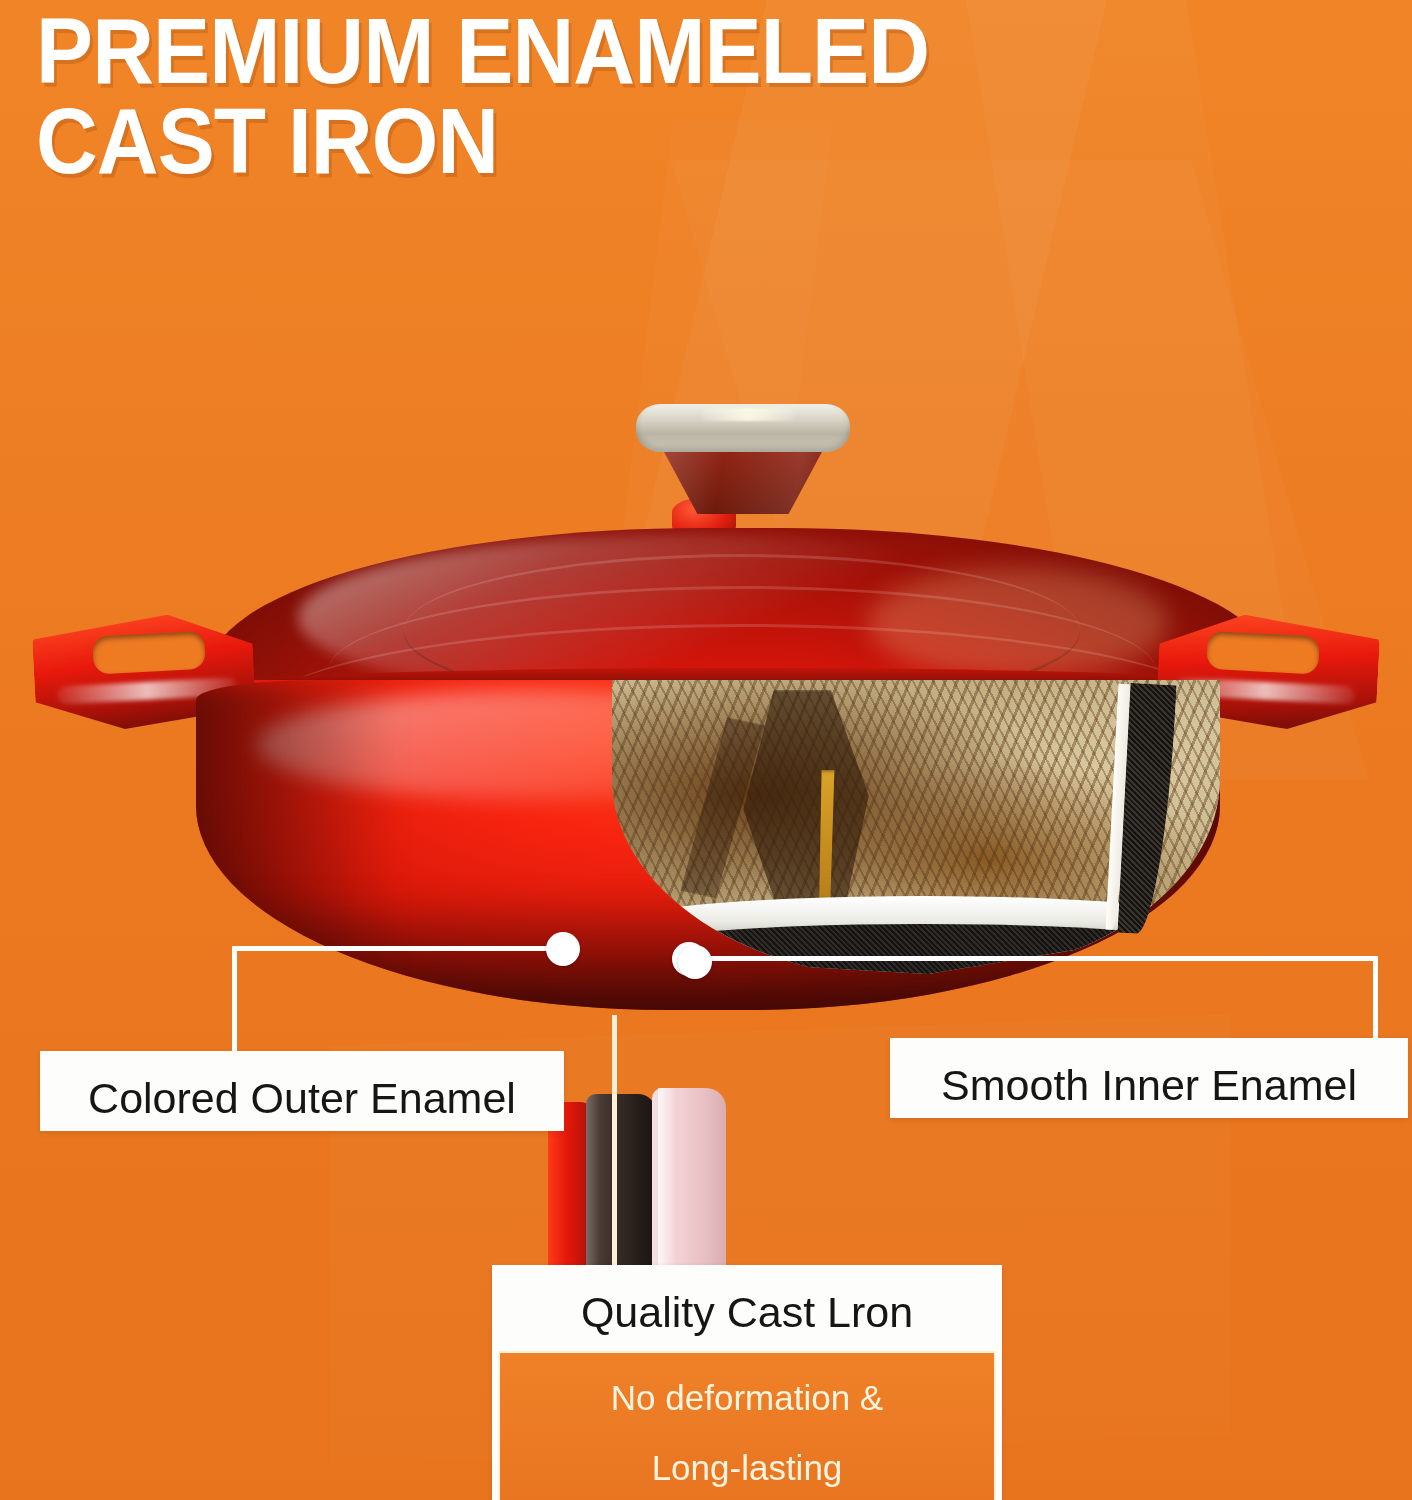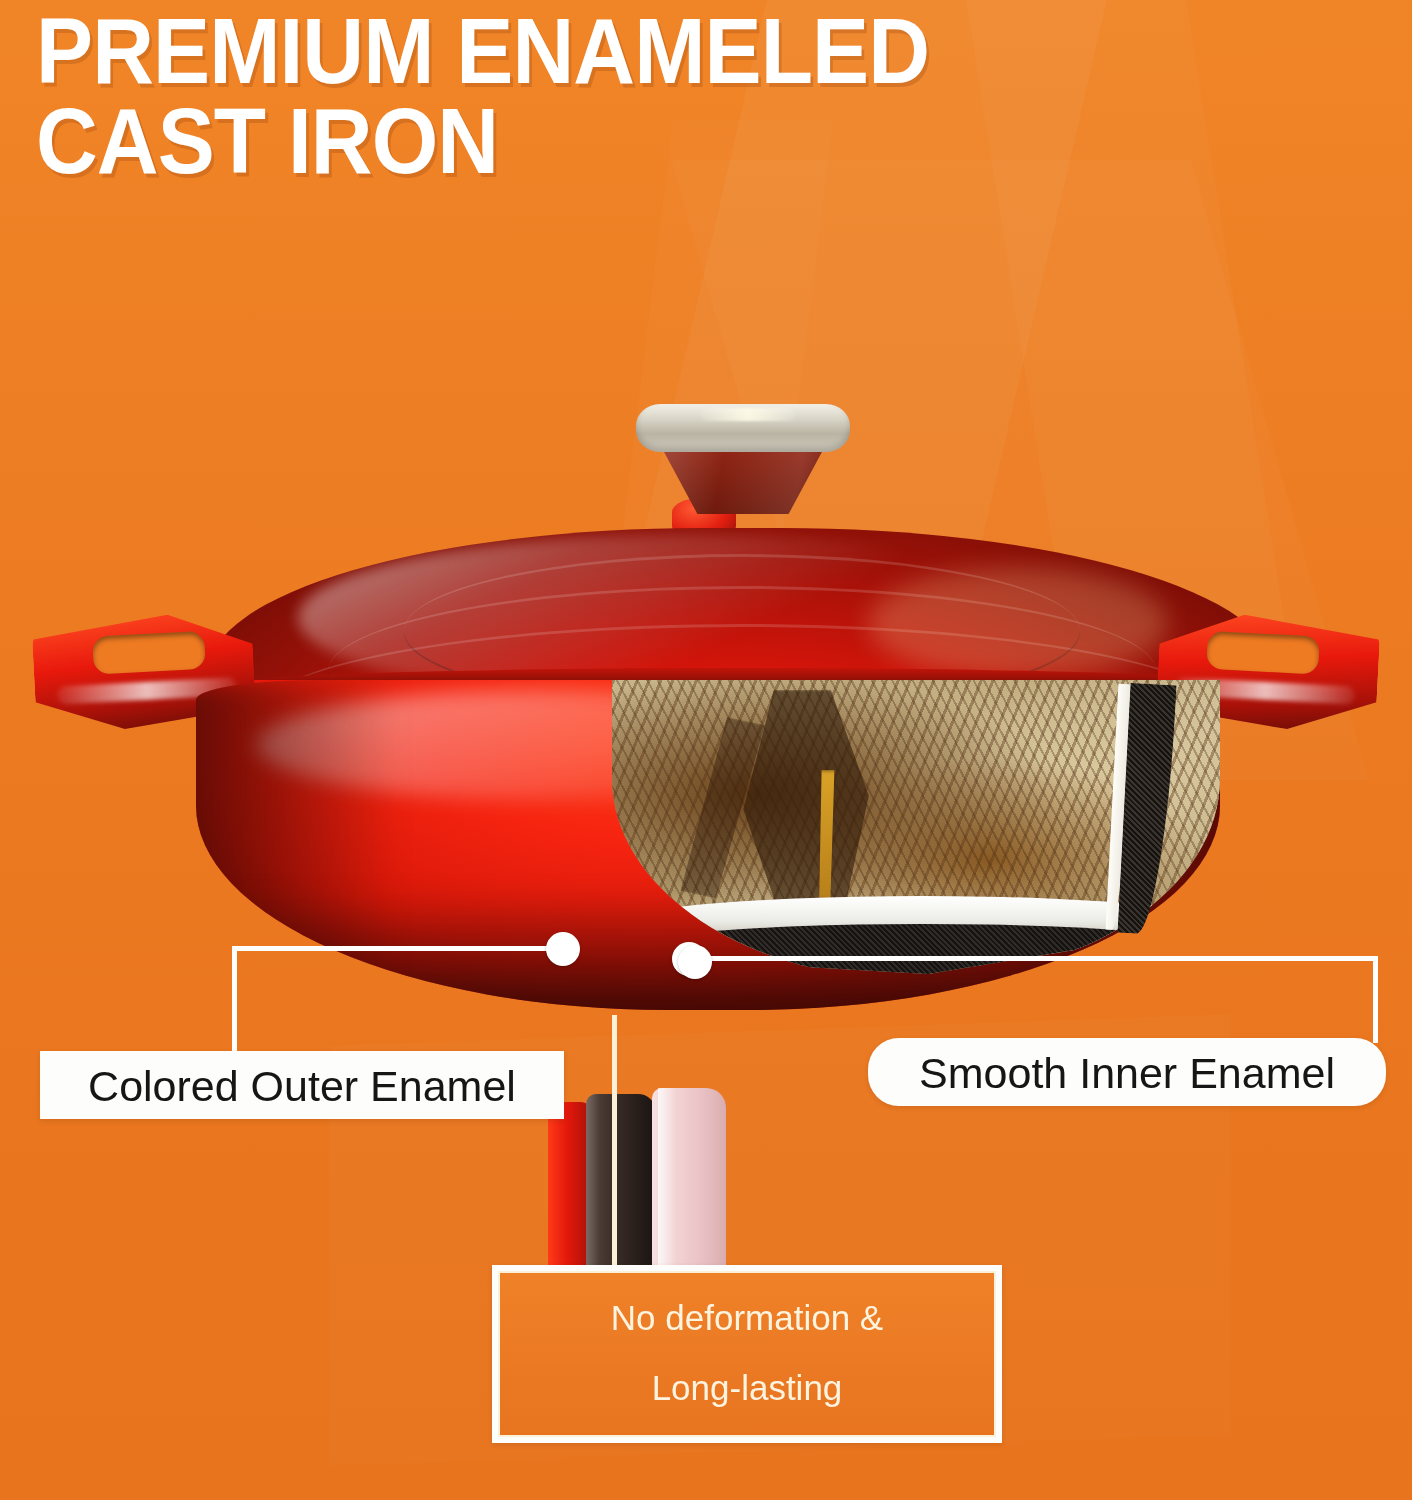--- a/index.html
+++ b/index.html
@@ -196,36 +196,36 @@
   #lead3-dot{left:672px;top:942px;}
   #lead3-h{left:700px;top:956px;width:678px;height:5px;}
   #lead3-v{left:1373px;top:956px;width:5px;height:87px;}
 
   
   .callout{position:absolute;background:#fdfdfb;
     box-shadow:0 2px 5px rgba(110,48,10,.18);padding:0;}
   .callout .title{
     color:#161616;font-weight:400;
     font-family:"Liberation Sans",sans-serif;
-    text-align:center;white-space:nowrap;}
+    text-align:center;white-space:nowrap;margin-top:12px;}
   .callout .sub-wrap{padding:6px;}
   .callout .sub{
     background:linear-gradient(180deg,#ef8128,#e87420);
     border:2px solid #fbf0d8;
     color:#fdf4e0;text-align:center;
     font-family:"Liberation Sans",sans-serif;font-weight:400;
     white-space:pre-line;}
 
   
   #co1{left:40px;top:1051px;width:524px;}
   #co1 .title{font-size:43px;line-height:62px;padding:4px 0 2px;}
   #co1 .sub{font-size:42px;line-height:66px;padding:4px 0 8px;}
 
   
-  #co2{left:868px;top:1038px;width:518px;border-radius:31px;}
+  #co2{left:890px;top:1038px;width:518px;}
   #co2 .title{font-size:43px;line-height:62px;padding:4px 0 2px;}
   #co2 .sub{font-size:41px;line-height:50px;padding:10px 0 12px;}
 
   
   #co3{left:492px;top:1265px;width:510px;}
   #co3 .title{font-size:43px;line-height:62px;padding:4px 0 2px;}
   #co3 .sub{font-size:35px;line-height:70px;padding:10px 0 12px;}
 </style>
 </head>
 <body>
@@ -307,17 +307,18 @@
 
 <div class="callout" id="co1">
   <div class="title">Colored Outer Enamel</div>
 </div>
 
 <div class="callout" id="co2">
   <div class="title">Smooth Inner Enamel</div>
 </div>
 
 <div class="callout" id="co3">
+  <div class="title">Quality Cast Lron</div>
   <div class="sub-wrap">
     <div class="sub">No deformation &amp;
 Long-lasting</div>
   </div>
 </div>
 
 </body></html>

